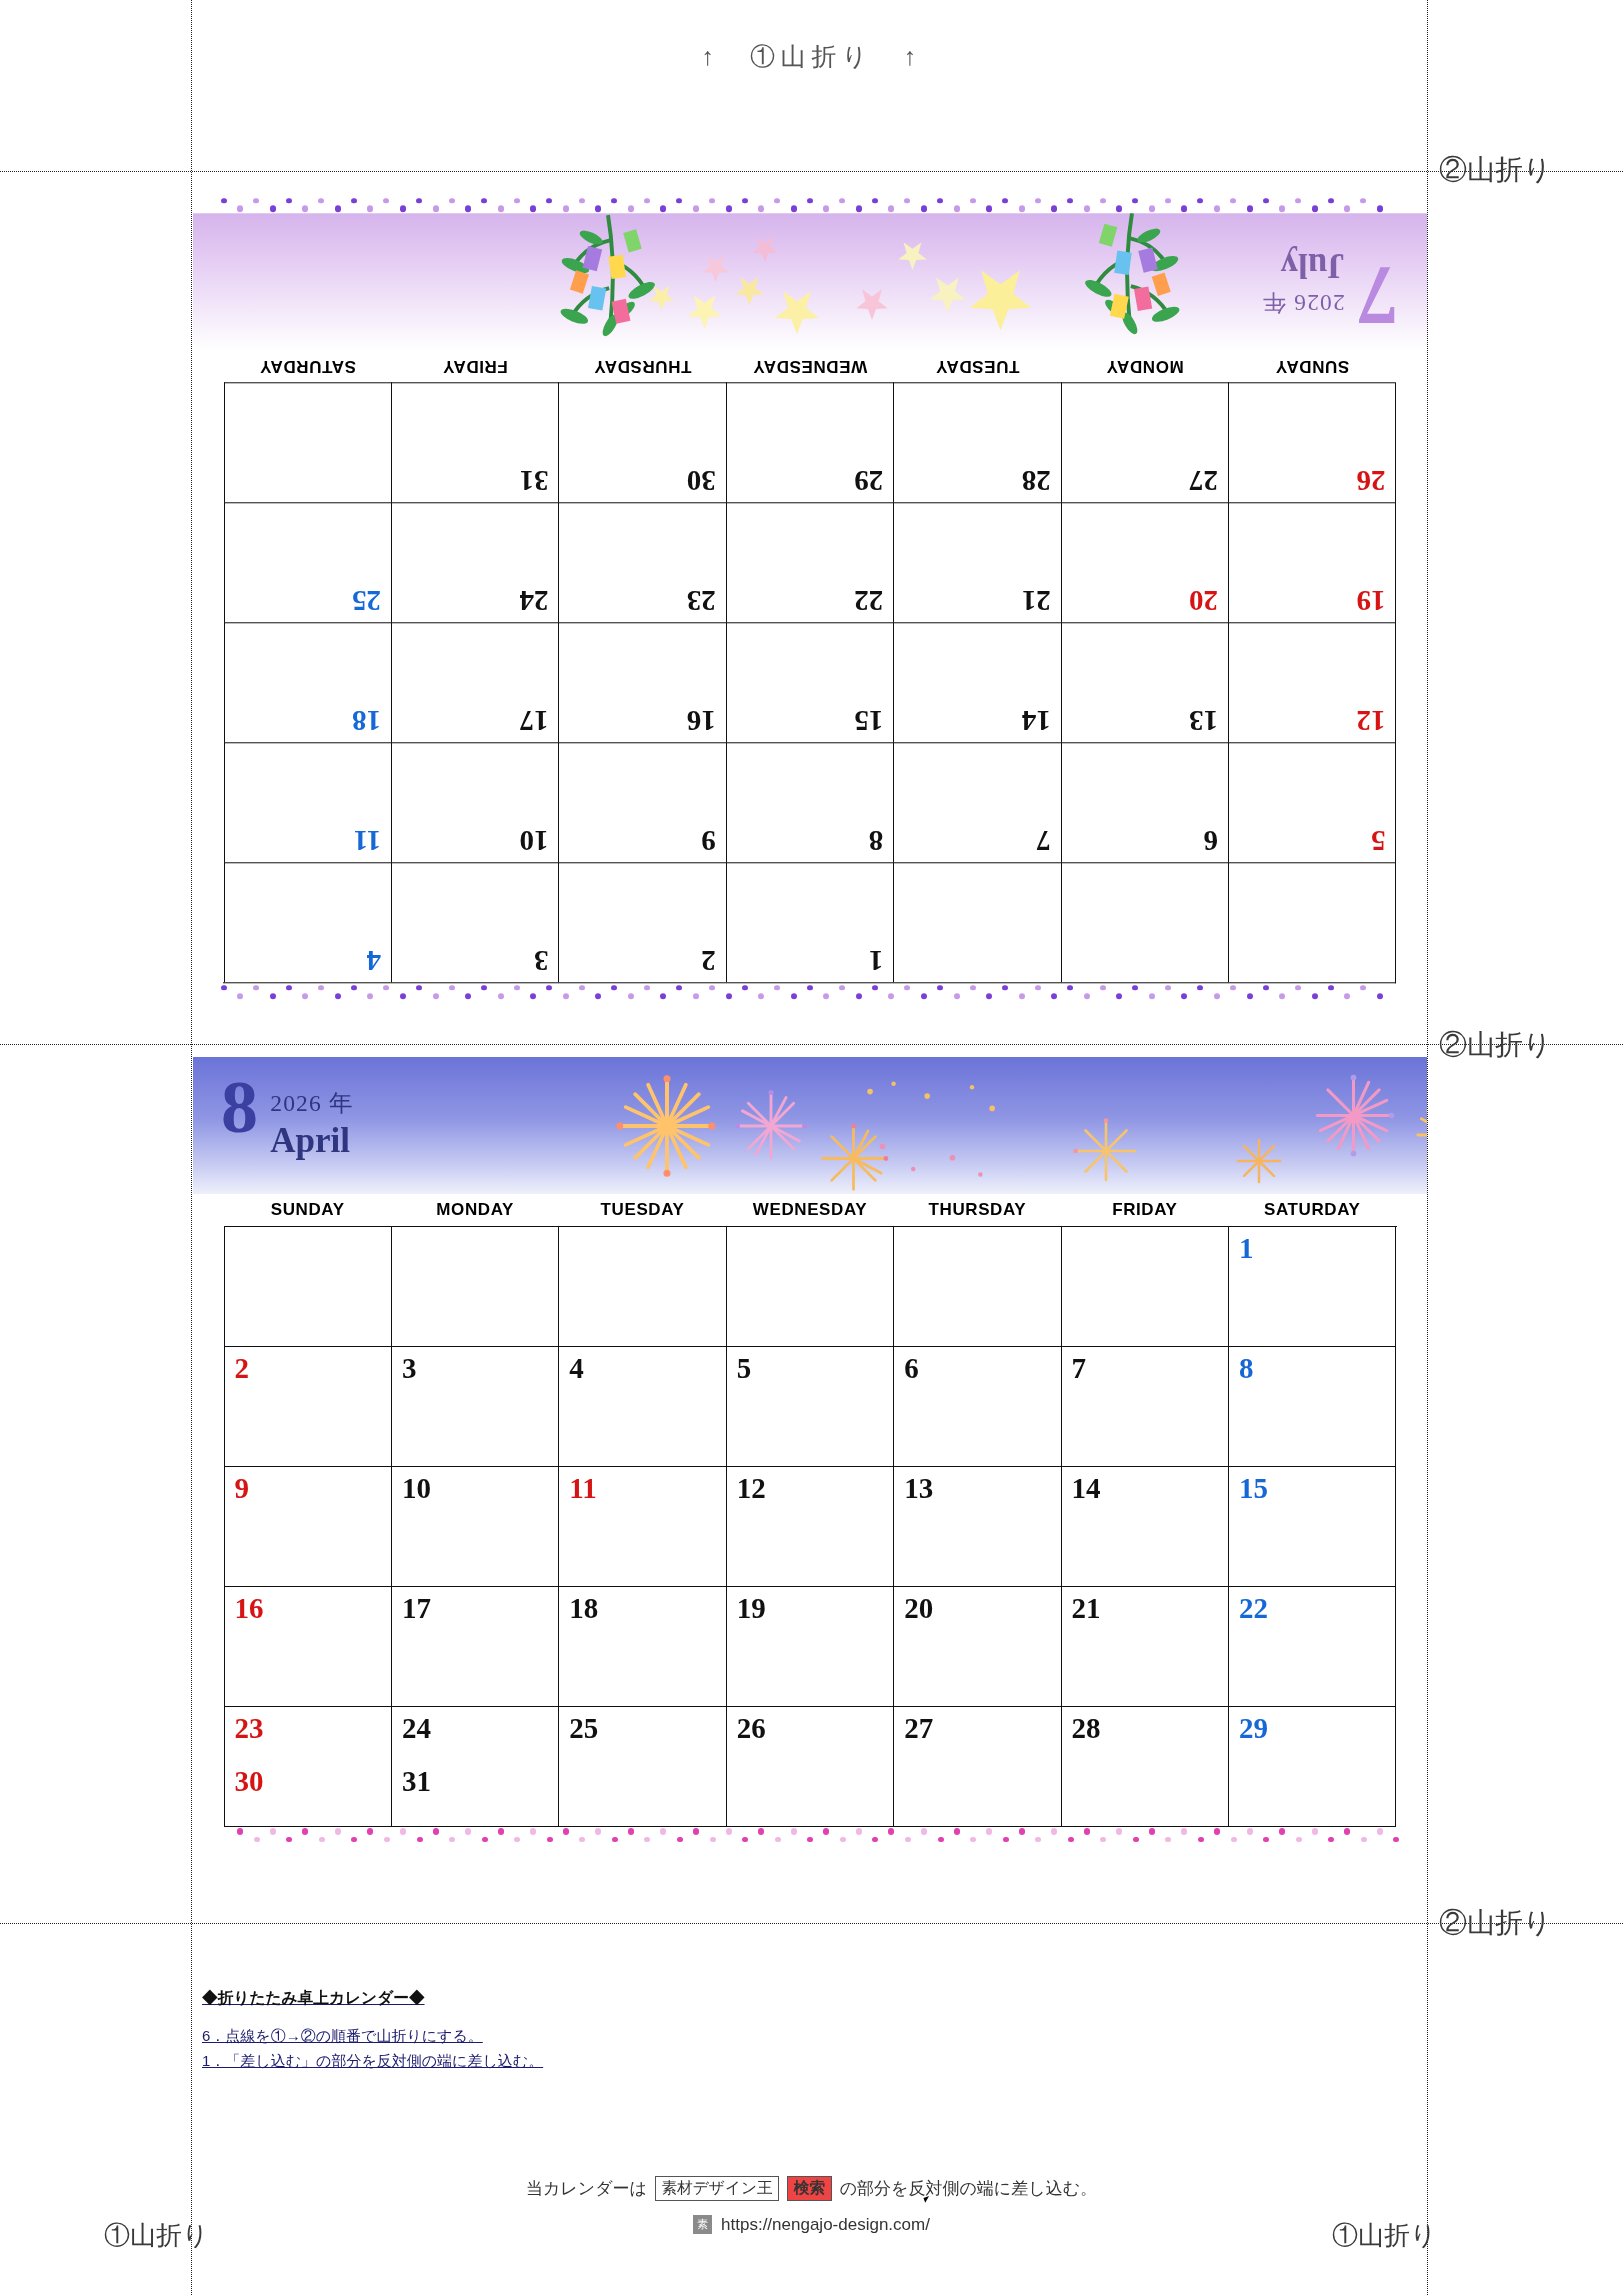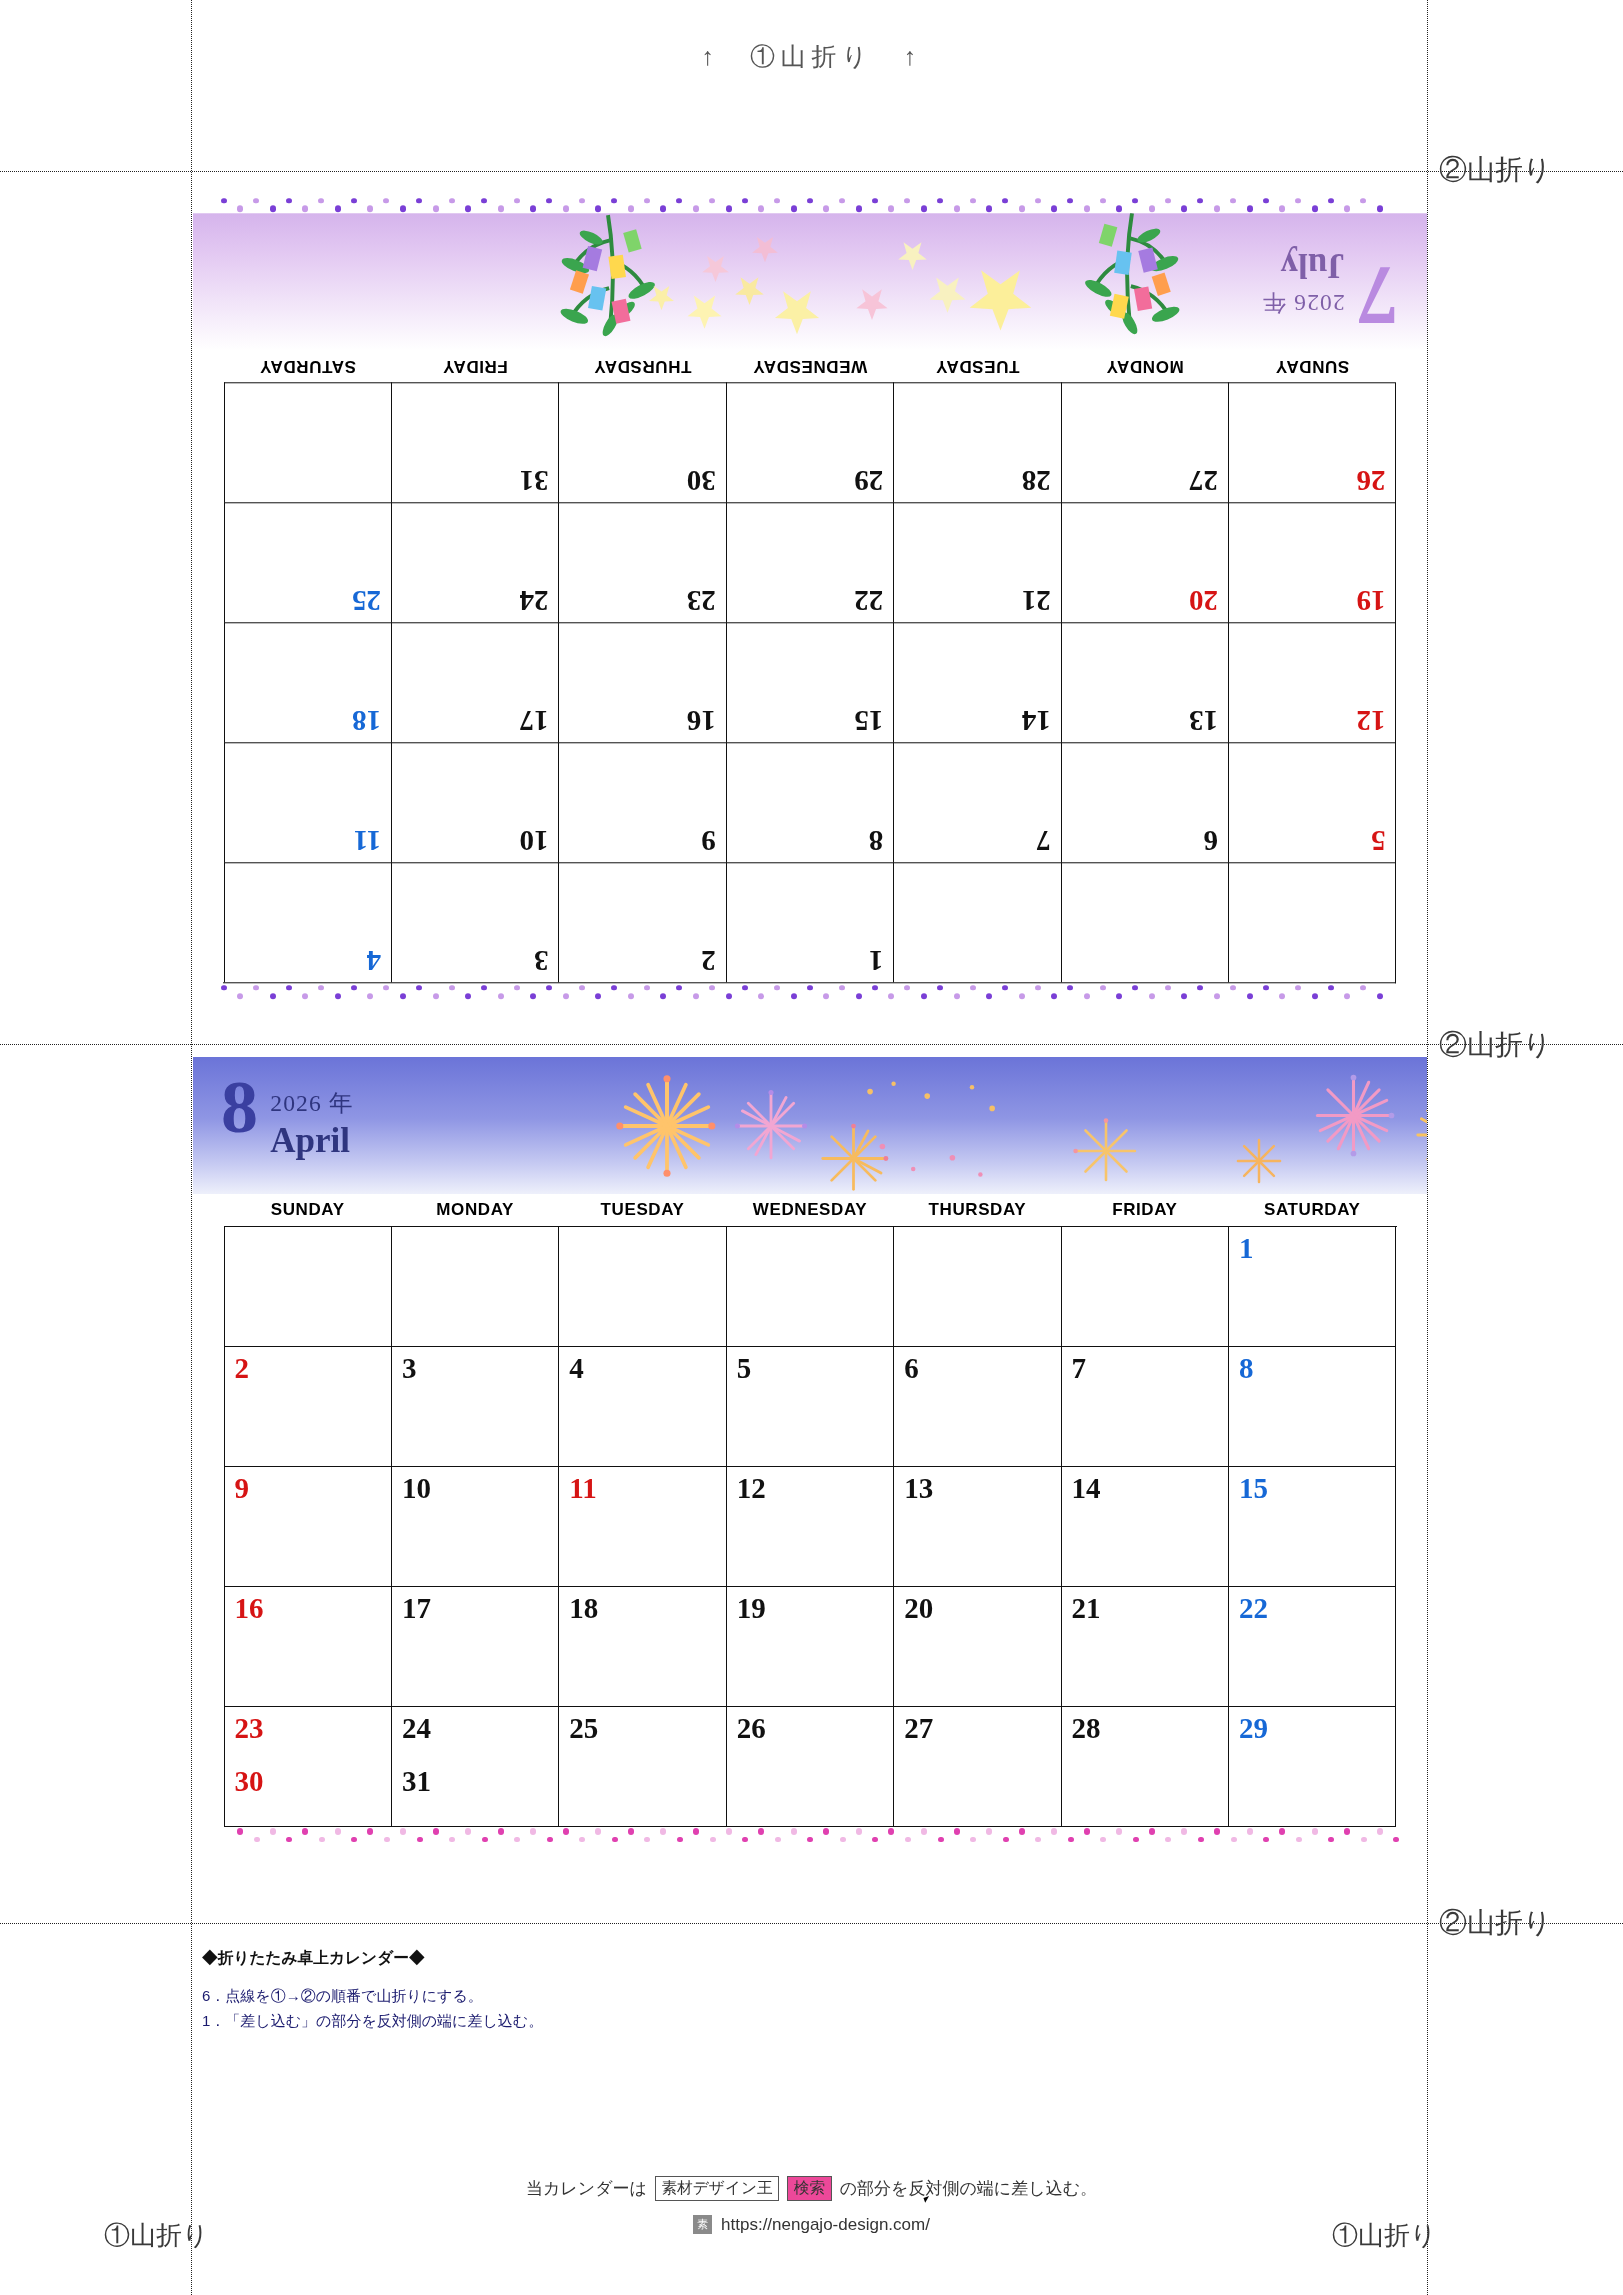--- a/index.html
+++ b/index.html
@@ -176,25 +176,26 @@
   }
   .bead {
     position: absolute;
     border-radius: 50%;
   }
 
   
   .bottom-notes {
     position: absolute;
     left: 202px;
-    top: 1945px;
+    top: 1985px;
     font-size: 15px;
     color: #1a1a6e;
     line-height: 1.7;
     font-family: "Liberation Sans", sans-serif;
+    text-decoration: underline;
   }
   .bottom-notes .title {
     font-weight: bold;
     color: #111;
     margin-bottom: 11.2px;
     font-size: 15.7px;
   }
 
   .footer {
     position: absolute;
@@ -210,21 +211,22 @@
     justify-content: center;
     align-items: center;
     gap: 7.9px;
   }
   .footer .boxed {
     border: 1.1px solid #555;
     padding: 1.1px 5.6px;
     font-size: 15.7px;
   }
   .footer .boxed.search {
-    background: #ec4899;
+    background: #ef4444;
+    font-weight: bold;
   }
   .footer .row2 {
     margin-top: 13.5px;
     display: flex;
     justify-content: center;
     align-items: center;
     gap: 9px;
     font-size: 17px;
   }
   .site-icon {

